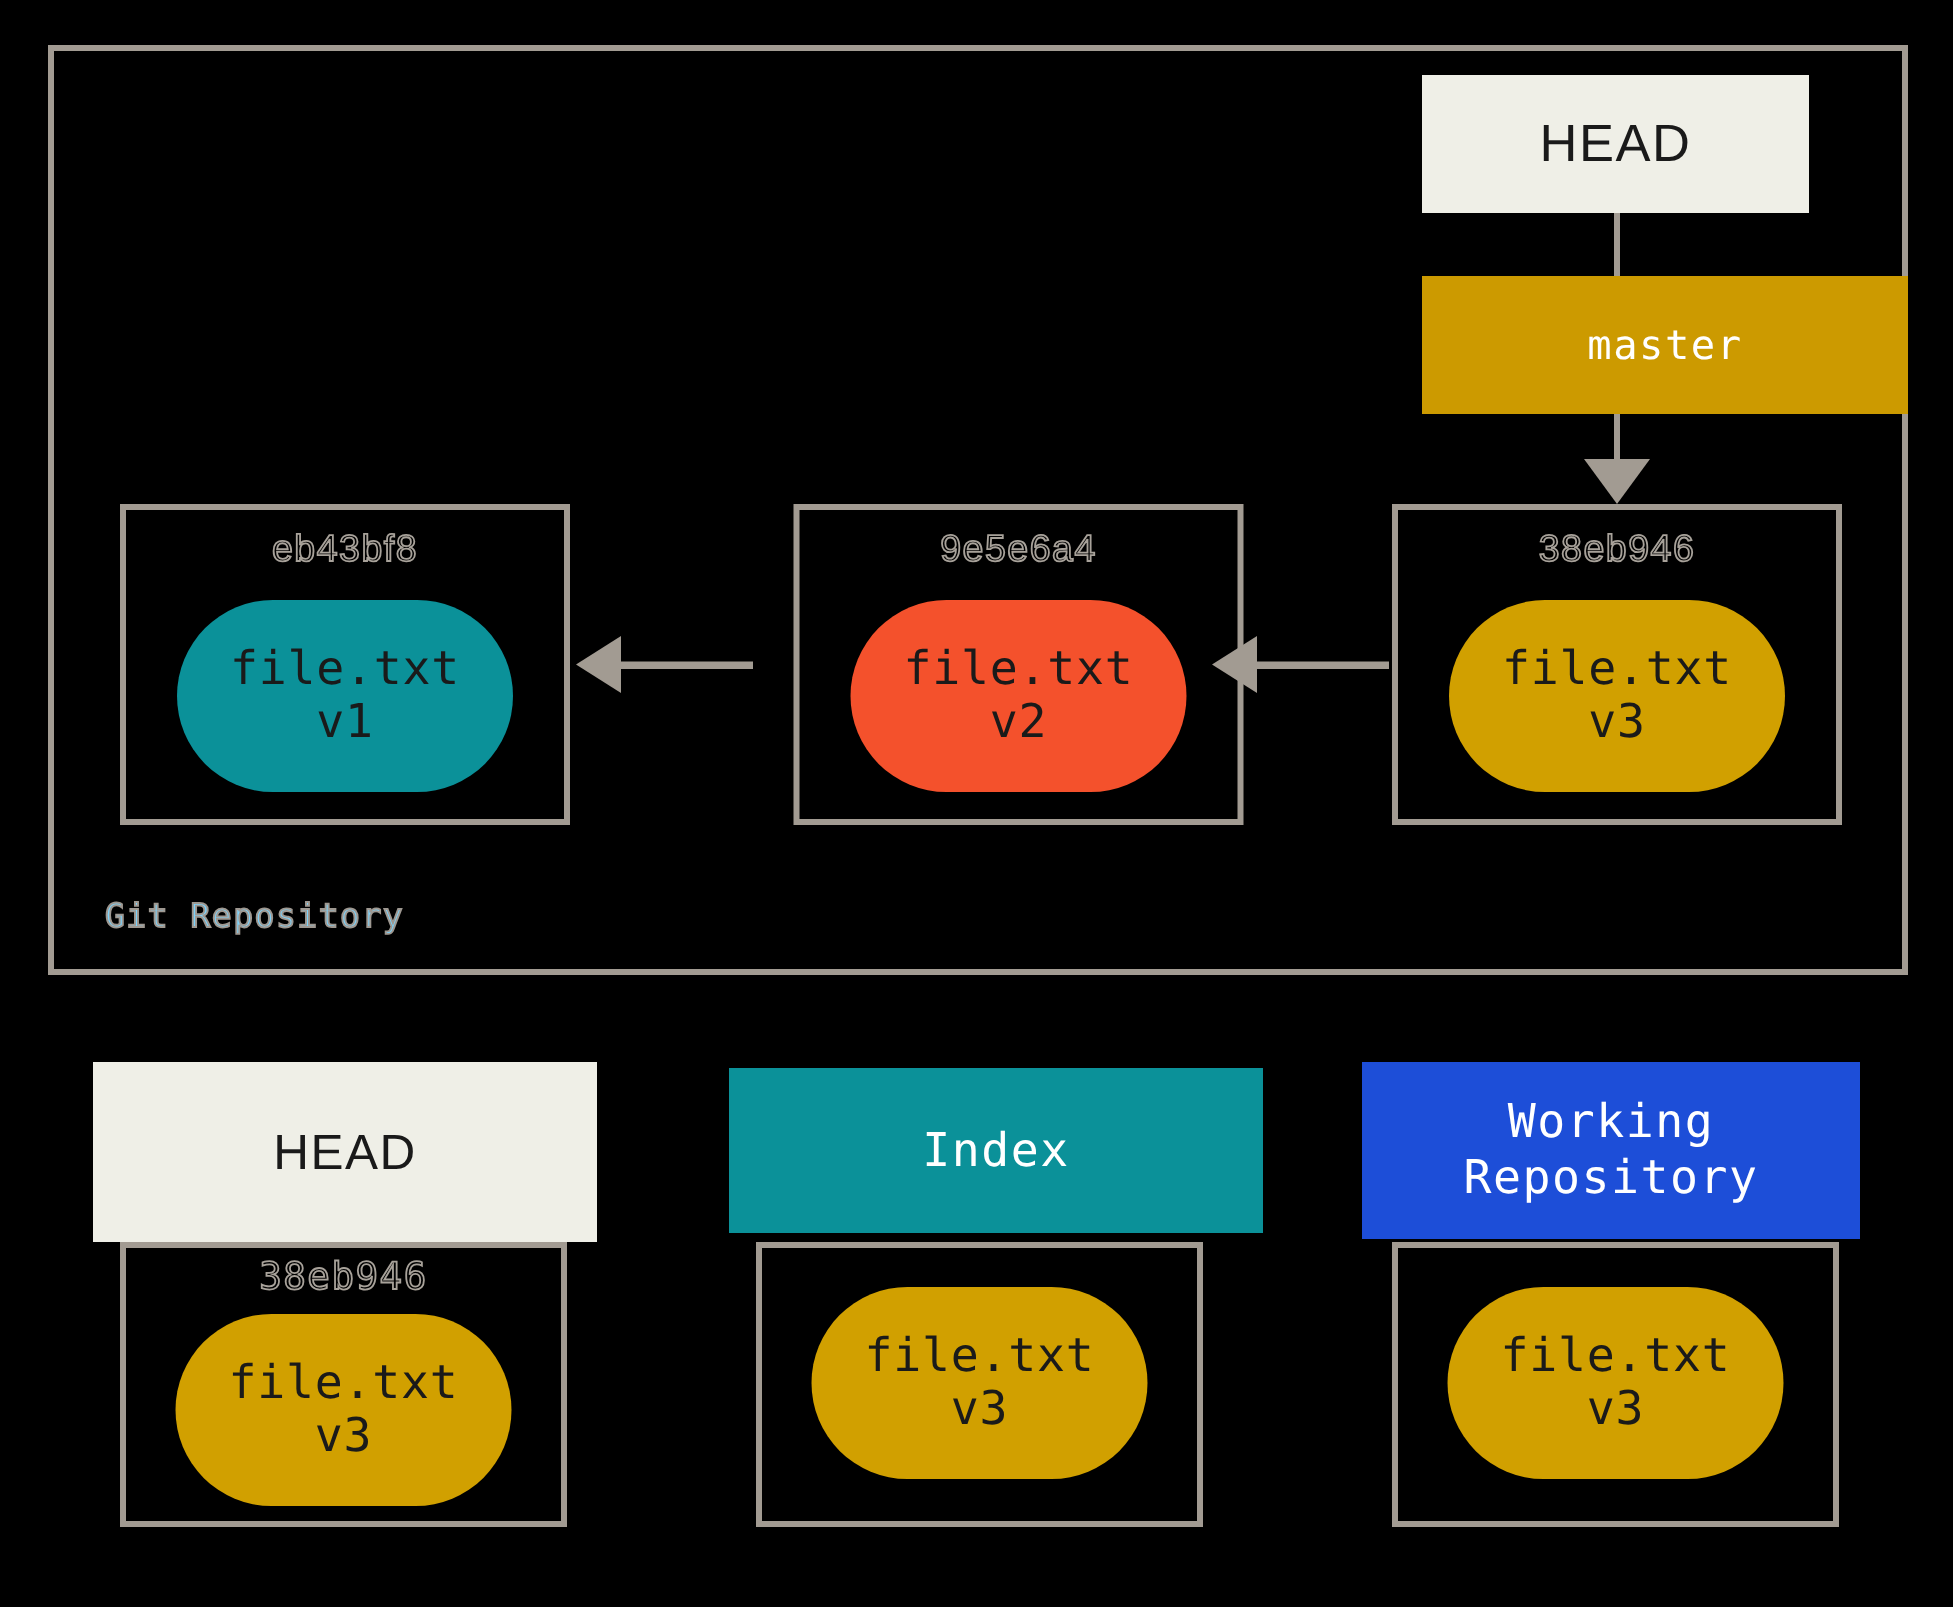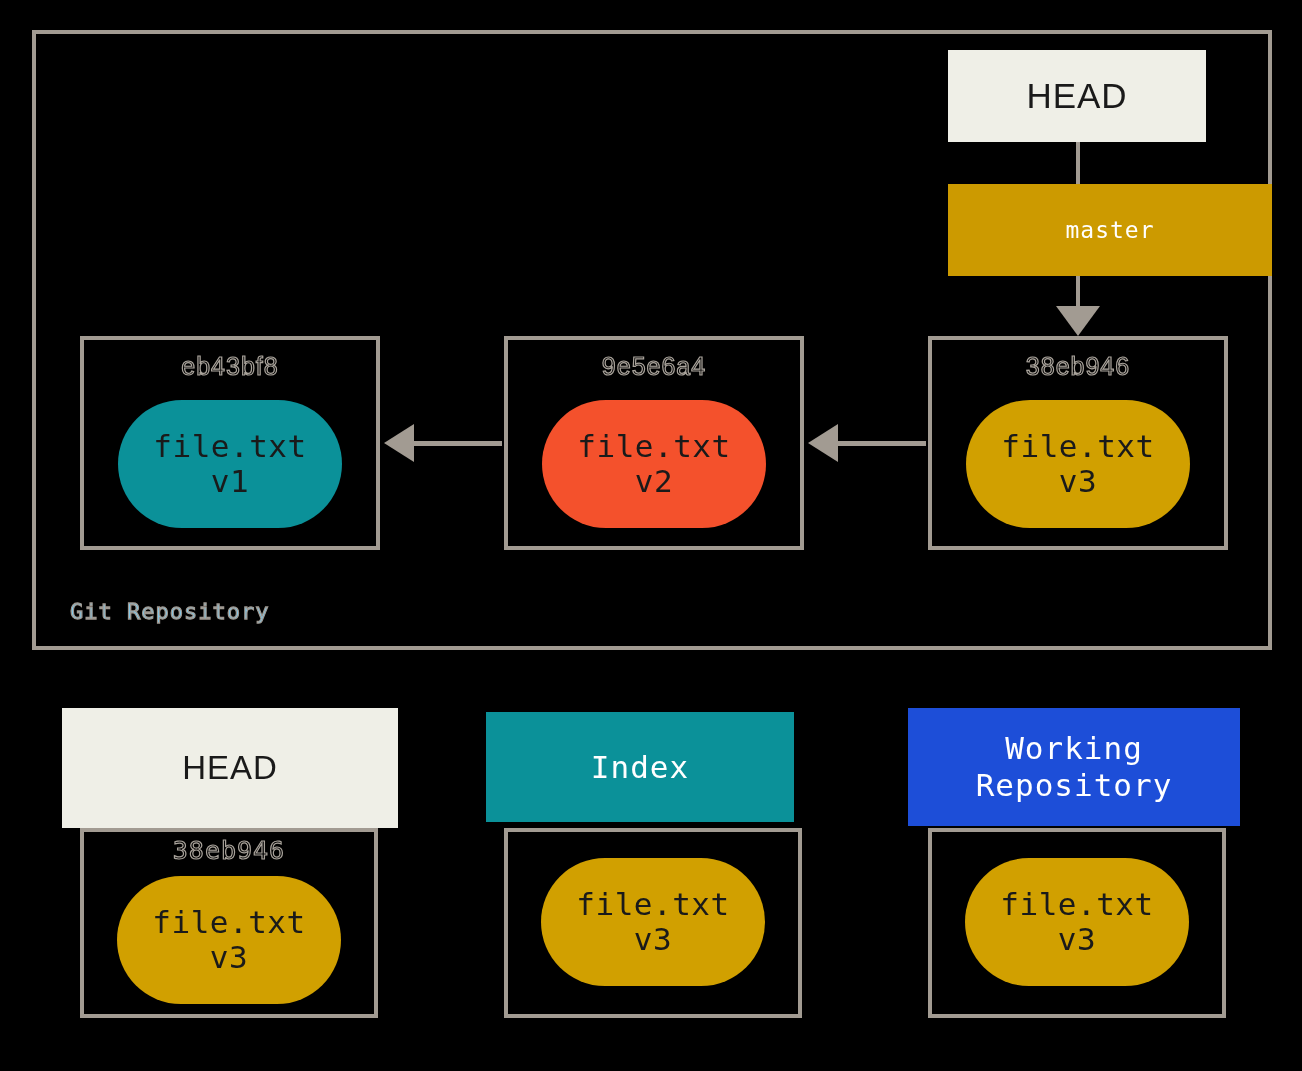--- a/index.html
+++ b/index.html
@@ -72,21 +72,21 @@
     top: 184px;
     width: 324px;
     height: 92px;
     background: #cc9a00;
     display: flex;
     align-items: center;
     justify-content: center;
   }
   .master-label {
     font-family: "DejaVu Sans Mono", monospace;
-    font-size: 23px;
+    font-size: 27px;
     color: #ffffff;
     letter-spacing: 1px;
   }
 
   
   .conn-head-master {
     position: absolute;
     left: 1076px;
     top: 142px;
     width: 4px;
@@ -115,21 +115,21 @@
   
   .commit-box {
     position: absolute;
     top: 336px;
     width: 300px;
     height: 214px;
     border: 4px solid #a29b92;
     box-sizing: border-box;
   }
   .commit-box.c1 { left: 80px;  }
-  .commit-box.c2 { left: 504px; }
+  .commit-box.c2 { left: 529px; }
   .commit-box.c3 { left: 928px; }
 
   .commit-hash {
     position: absolute;
     left: 0;
     right: 0;
     top: 14px;
     text-align: center;
     font-family: Liberation Sans, sans-serif;
     font-size: 25px;
@@ -201,21 +201,21 @@
   .panel-header.head-h {
     left: 62px; top: 708px; width: 336px; height: 120px;
     background: #efefe7;
   }
   .panel-header.head-h span {
     font-family: "Liberation Sans", sans-serif;
     font-size: 33px;
     color: #1a1a1a;
   }
   .panel-header.index-h {
-    left: 486px; top: 712px; width: 308px; height: 110px;
+    left: 486px; top: 712px; width: 356px; height: 110px;
     background: #0b9199;
   }
   .panel-header.index-h span { color: #ffffff; }
   .panel-header.wd-h {
     left: 908px; top: 708px; width: 332px; height: 118px;
     background: #1d4ed8;
   }
   .panel-header.wd-h span { color: #ffffff; }
 
   .panel-body {

